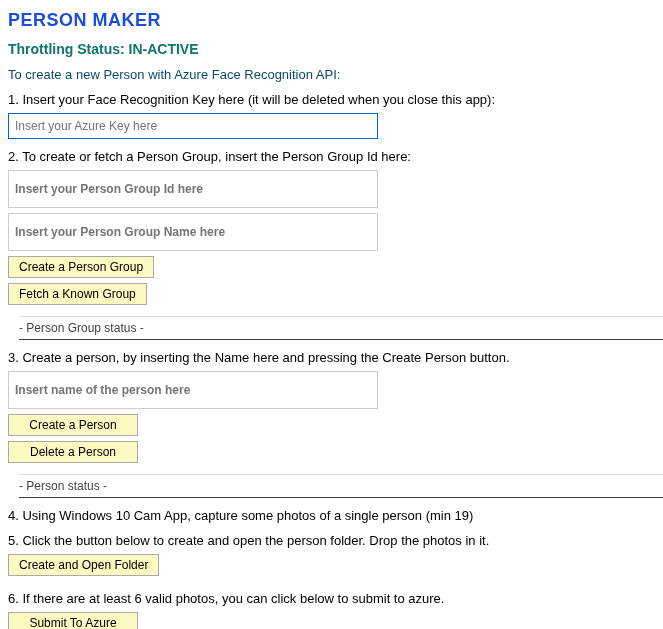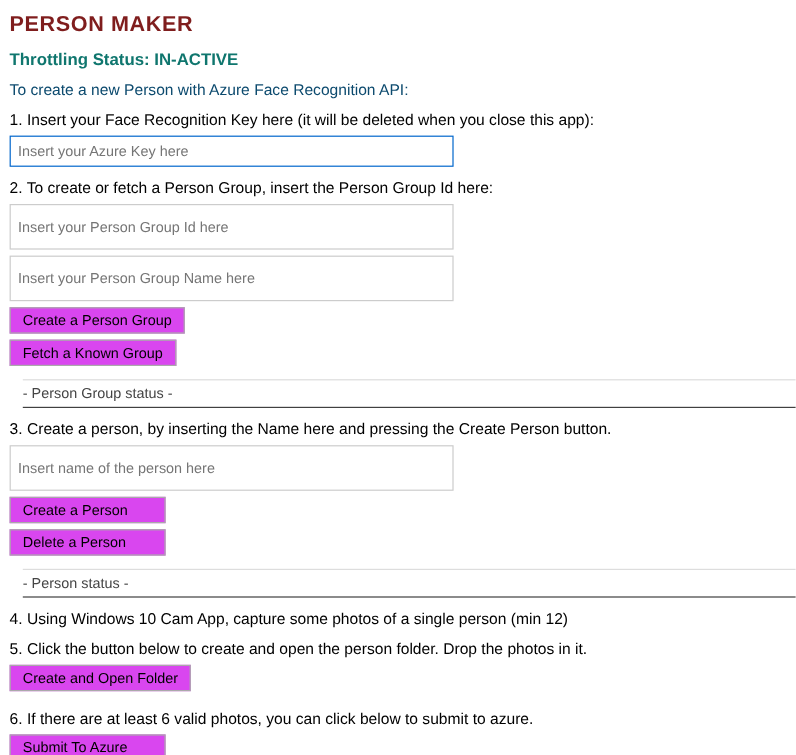--- a/index.html
+++ b/index.html
@@ -12,21 +12,21 @@
       font-size: 13px;
       background: #fff;
       color: #000;
       width: 663px;
       min-height: 629px;
       padding: 10px 8px;
     }
     h1.app-title {
       font-size: 18px;
       font-weight: 600;
-      color: #7f1d1d;
+      color: #1d4ed8;
       margin-bottom: 10px;
       text-transform: uppercase;
       letter-spacing: 0.5px;
     }
     .throttling-status {
       font-size: 14px;
       font-weight: bold;
       color: #0f766e;
       margin-bottom: 10px;
     }
@@ -55,30 +55,31 @@
     .text-input-normal {
       display: block;
       width: 370px;
       height: 26px;
       border: 1px solid #ccc;
       padding: 18px 6px;
       font-size: 12px;
       margin-bottom: 5px;
       outline: none;
       color: #666;
+      font-weight: bold;
     }
     .btn {
       display: inline-block;
       padding: 3px 10px;
-      background: #d946ef;
+      background: #fef9c3;
       border: 1px solid #aaa;
       font-size: 12px;
       cursor: pointer;
       min-width: 130px;
-      text-align: left;
+      text-align: center;
       margin-bottom: 5px;
     }
     .status-bar {
       font-size: 12px;
       color: #444;
       padding: 4px 0;
       border-top: 1px solid #ddd;
       border-bottom: 1px solid #404040;
       margin: 6px 11px;
       width: 100%;
@@ -115,21 +116,21 @@
 <div class="step-label">3. Create a person, by inserting the Name here and pressing the Create Person button.</div>
 <input class="text-input-normal" type="text" placeholder="Insert name of the person here" style="">
 <div>
   <button class="btn">Create a Person</button>
 </div>
 <div>
   <button class="btn">Delete a Person</button>
 </div>
 <div class="status-bar">- Person status -</div>
 
-<div class="step-label">4. Using Windows 10 Cam App, capture some photos of a single person (min 12)</div>
+<div class="step-label">4. Using Windows 10 Cam App, capture some photos of a single person (min 19)</div>
 
 <div class="step-label">5. Click the button below to create and open the person folder. Drop the photos in it.</div>
 <div>
   <button class="btn">Create and Open Folder</button>
 </div>
 
 <div class="step-label">6. If there are at least 6 valid photos, you can click below to submit to azure.</div>
 <div>
   <button class="btn">Submit To Azure</button>
 </div>

